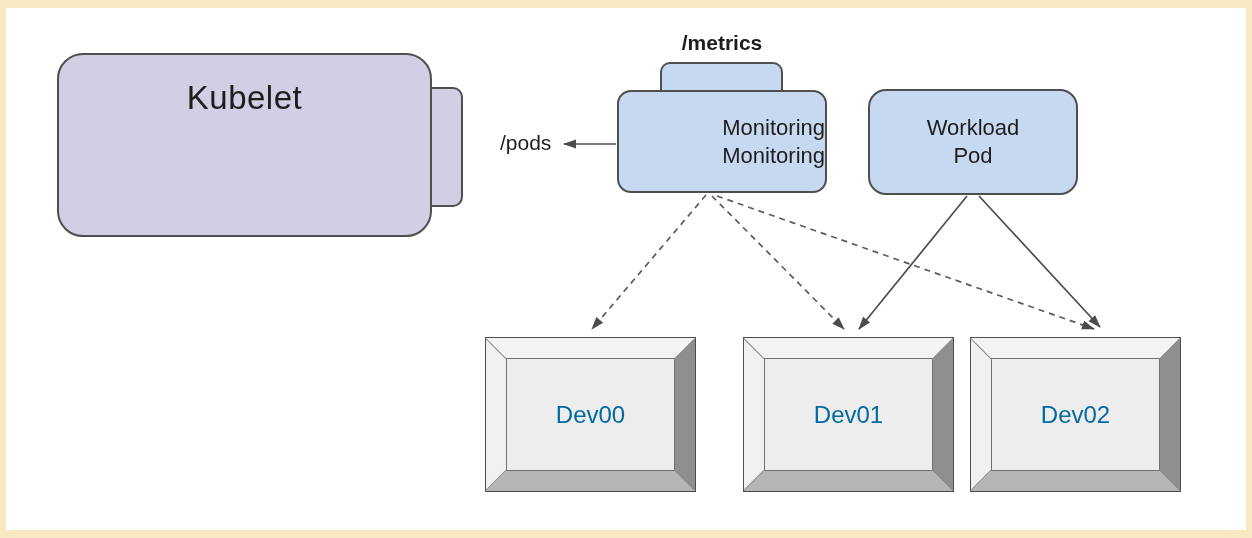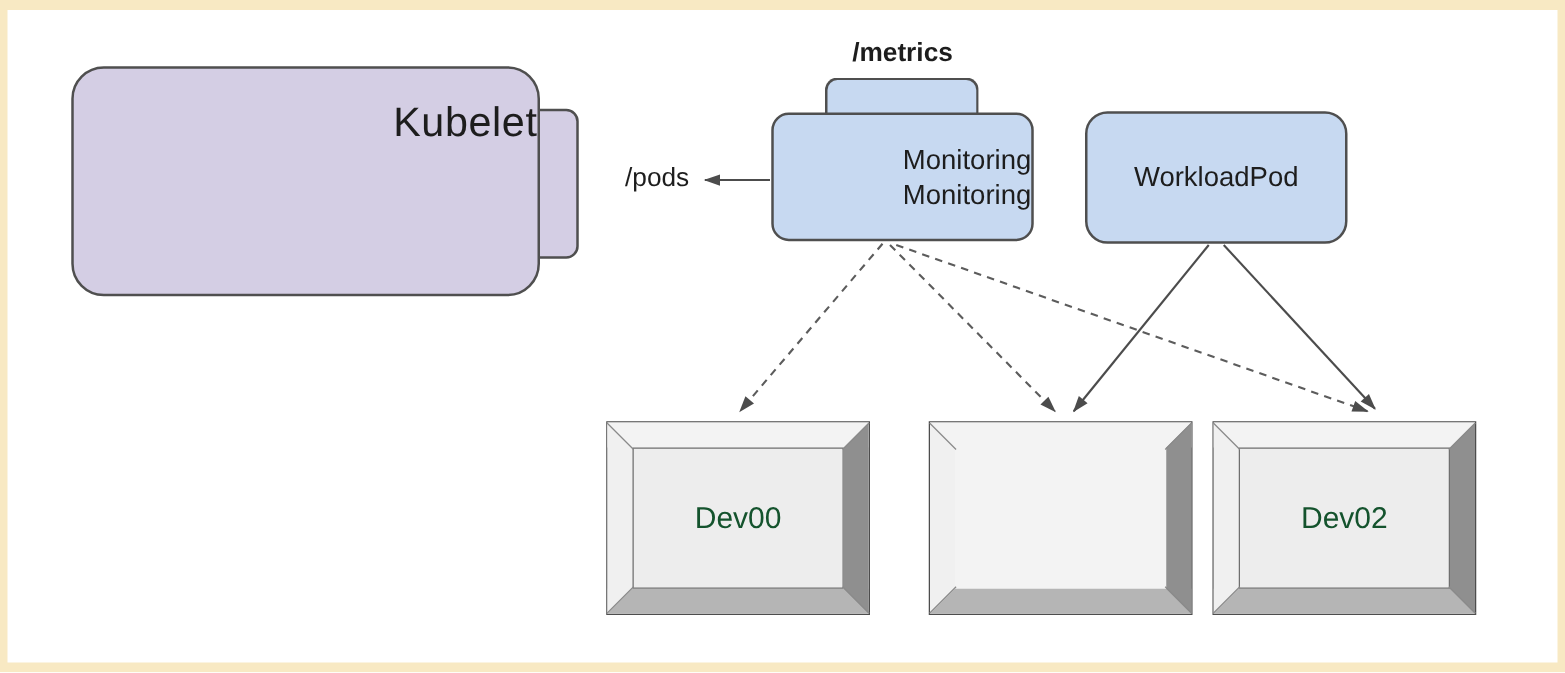--- a/index.html
+++ b/index.html
@@ -9,62 +9,62 @@
   }
   .frame{
     position:absolute;inset:0;z-index:60;pointer-events:none;
     border:8px solid #f8e9c3;border-left-width:6px;border-right-width:6px;
   }
   .edges{position:absolute;left:0;top:0;z-index:20;pointer-events:none;}
 
   .node{position:absolute;box-sizing:border-box;border:2px solid #4f4f4f;}
   .kubelet{
     left:57px;top:53px;width:375px;height:184px;z-index:3;
-    background:#d4cee4;border-radius:26px;text-align:right;
+    background:#d4cee4;border-radius:26px;text-align:center;
   }
   .kubelet-label{margin-top:24px;font-size:33px;letter-spacing:.5px;}
   .kubelet-tab{
     left:430px;top:87px;width:33px;height:120px;z-index:2;
     background:#d4cee4;border-radius:0 10px 10px 0;
   }
   .monitoring{
     left:617px;top:90px;width:210px;height:103px;z-index:3;
     background:#c7d9f1;border-radius:14px;
     display:flex;flex-direction:column;align-items:flex-end;justify-content:center;
     font-size:22px;line-height:28px;
   }
   .metrics-tab{
     left:660px;top:62px;width:123px;height:34px;z-index:2;
     background:#c7d9f1;border-radius:10px 10px 0 0;border-bottom:none;
   }
   .workload{
     left:868px;top:89px;width:210px;height:106px;z-index:3;
     background:#c7d9f1;border-radius:18px;
-    display:flex;flex-direction:row;align-items:center;justify-content:center;
+    display:flex;flex-direction:column;align-items:center;justify-content:center;
     font-size:22px;line-height:28px;
   }
   .endpoint-label{position:absolute;z-index:4;font-size:21px;}
   .pods-label{left:468px;top:131px;margin-left:32px;}
   .metrics-label{left:647px;top:31px;width:150px;text-align:center;font-weight:bold;}
 
   .dev{
     position:absolute;width:211px;height:155px;top:337px;z-index:3;
     box-sizing:border-box;border:1px solid #4d4d4d;background:#f3f3f3;
   }
   .dev-00{left:485px;}
   .dev-01{left:743px;}
   .dev-02{left:970px;}
   .bevel{
     position:absolute;inset:0;box-sizing:border-box;border:20px solid;
     border-color:#f3f3f3 #8f8f8f #b5b5b5 #f0f0f0;
   }
   .face{
     position:absolute;inset:20px;background:#ededed;border:1px solid #6f6f6f;
     display:flex;align-items:center;justify-content:center;
-    font-size:24px;color:#14532d;
+    font-size:24px;color:#0369a1;
   }
   .diag{position:absolute;width:30px;height:1px;background:#8a8a8a;z-index:2;}
   .diag.tl{top:0;left:0;transform-origin:0 0;transform:rotate(45deg);}
   .diag.tr{top:0;right:0;transform-origin:100% 0;transform:rotate(-45deg);}
   .diag.bl{bottom:0;left:0;transform-origin:0 100%;transform:rotate(-45deg);}
   .diag.br{bottom:0;right:0;transform-origin:100% 100%;transform:rotate(45deg);}
 
   .edge-solid{stroke:#4c4c4c;stroke-width:1.7;fill:none;}
   .edge-dashed{stroke:#5c5c5c;stroke-width:1.7;fill:none;stroke-dasharray:6 5;}
 </style>
@@ -115,20 +115,23 @@
       <span>Dev00</span>
     </div>
   </div>
 
   <div class="dev dev-01">
     <div class="bevel"></div>
     <span class="diag tl"></span>
     <span class="diag tr"></span>
     <span class="diag bl"></span>
     <span class="diag br"></span>
+    <div class="face">
+      <span>Dev01</span>
+    </div>
   </div>
 
   <div class="dev dev-02">
     <div class="bevel"></div>
     <span class="diag tl"></span>
     <span class="diag tr"></span>
     <span class="diag bl"></span>
     <span class="diag br"></span>
     <div class="face">
       <span>Dev02</span>

